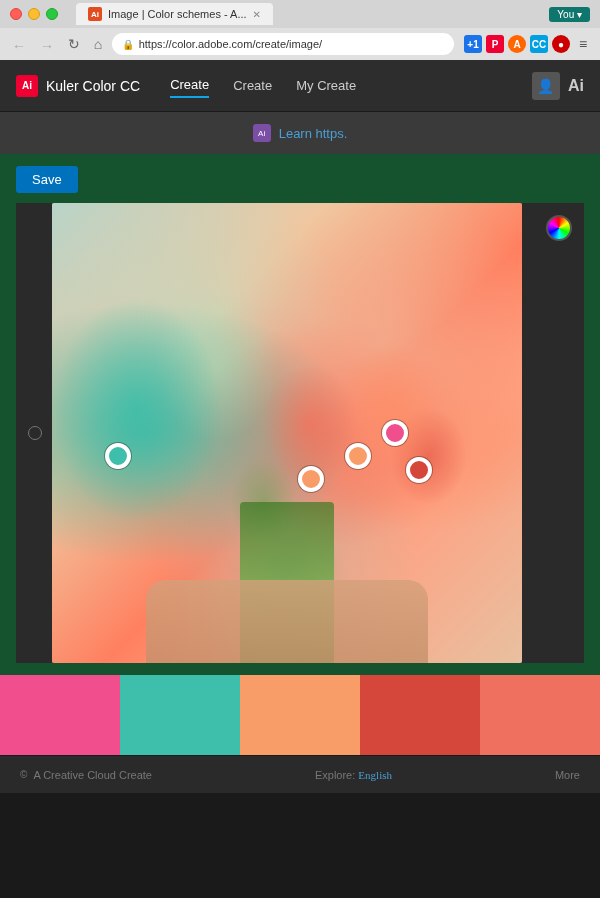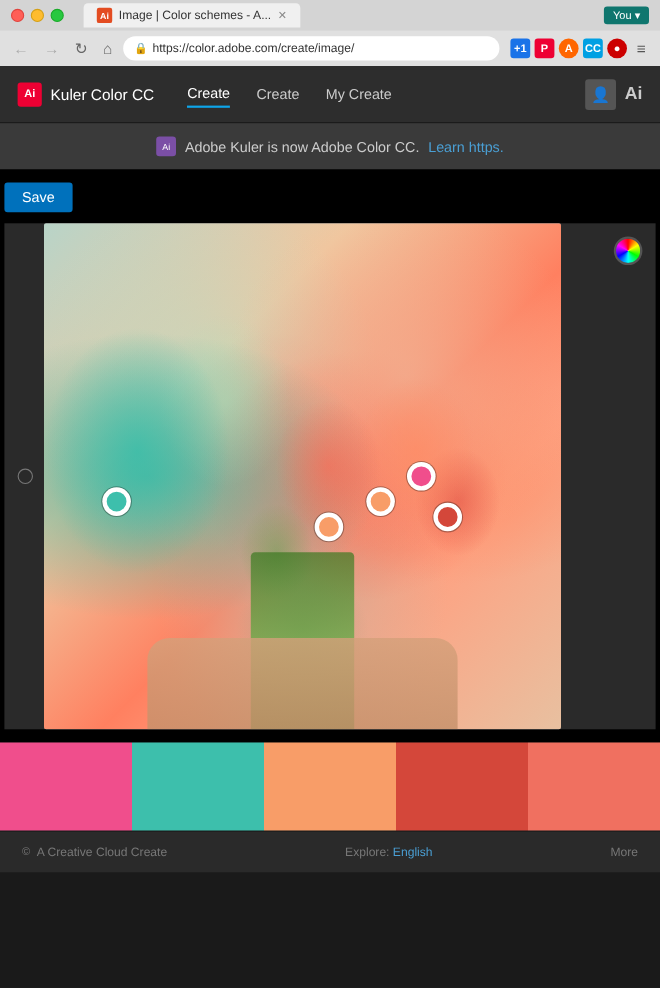--- a/index.html
+++ b/index.html
@@ -177,22 +177,22 @@
       width: 18px; height: 18px;
       background: #7b4fa6;
       border-radius: 3px;
       display: flex; align-items: center; justify-content: center;
       font-size: 8px; color: white;
     }
     .learn-more { color: #4a9fd4; cursor: pointer; }
 
     
     .main-content {
-      background: #000000;
-      padding: 12px 4px;
+      background: #14532d;
+      padding: 12px 16px;
     }
 
     .toolbar-row {
       display: flex; align-items: center; gap: 12px;
       margin-bottom: 10px;
     }
 
     .save-btn {
       background: #0071bc;
       color: white;
@@ -291,21 +291,21 @@
       align-items: center;
       justify-content: space-between;
       padding: 0 20px;
       border-top: 1px solid #1a1a1a;
       font-size: 11px;
       color: #777;
     }
     .footer-left { display: flex; align-items: center; gap: 6px; }
     .footer-cc-icon { font-size: 10px; }
     .footer-lang { color: #777; }
-    .footer-lang-link { color: #4a9fd4; cursor: pointer; }
+    .footer-lang-link { color: #4a9fd4; cursor: pointer; font-family: Liberation Serif, serif; }
     .footer-more { cursor: pointer; }
   </style>
 </head>
 <body>
 
 <div class="browser-chrome">
   <div class="browser-titlebar">
     <span class="traffic-light tl-red"></span>
     <span class="traffic-light tl-yellow"></span>
     <span class="traffic-light tl-green"></span>
@@ -347,21 +347,20 @@
     <span class="nav-item">My Create</span>
   </nav>
   <div class="header-right">
     <div class="user-avatar">👤</div>
     <span class="adobe-ai-icon">Ai</span>
   </div>
 </div>
 
 <div class="kuler-banner">
   <div class="kuler-icon">Ai</div>
-  <span>Adobe Kuler is now Adobe Color CC.</span>
   <span class="learn-more">Learn https.</span>
 </div>
 
 <div class="main-content">
   <div class="toolbar-row">
     <button class="save-btn">Save</button>
   </div>
 
   <div class="canvas-area">
     <div class="circle-indicator"></div>

